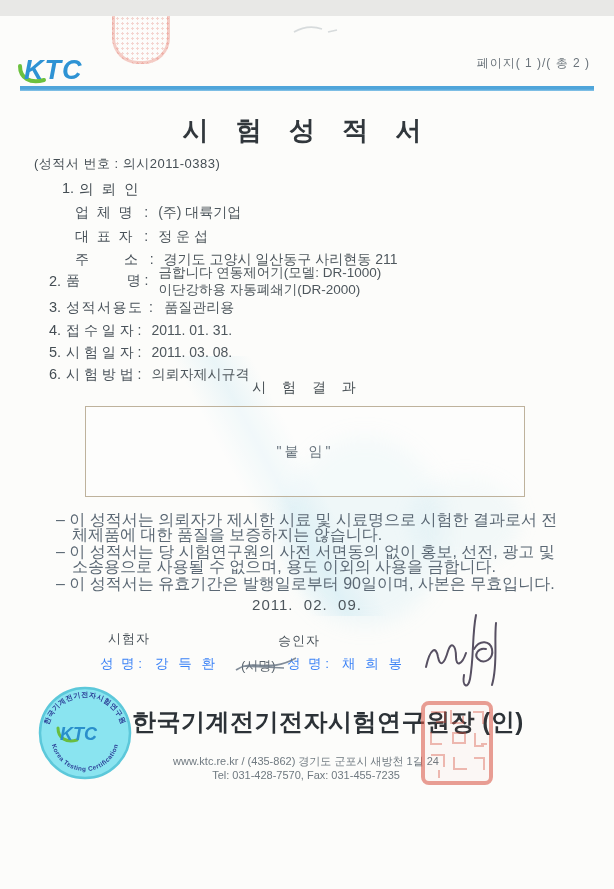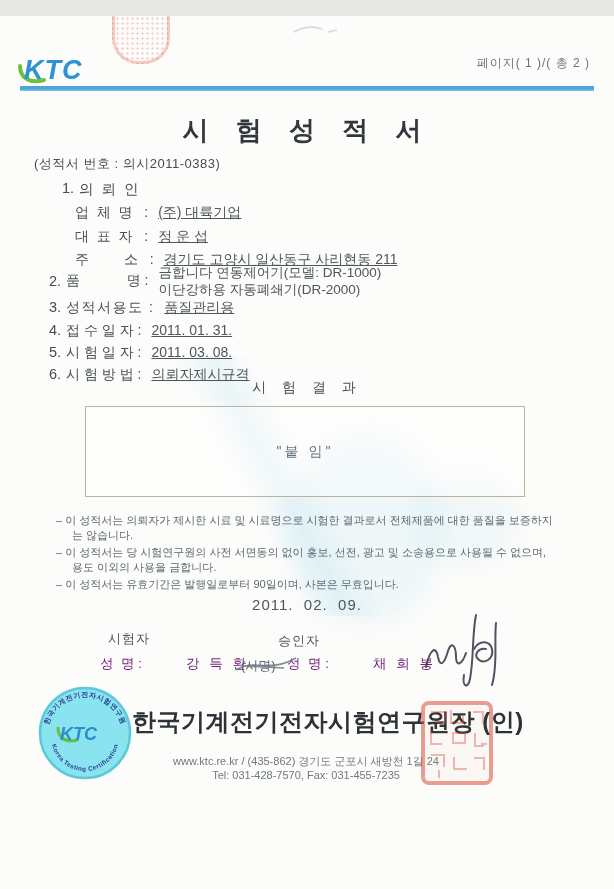--- a/index.html
+++ b/index.html
@@ -27,40 +27,40 @@
   
   .doc-title{top:97px; left:0; width:100%; text-align:center;
     font-size:26px; font-weight:bold; letter-spacing:10px; color:#31373c;}
   .report-no{left:34px; top:139px; font-size:13px; color:#454e54; letter-spacing:.5px;}
 
   
   .row{position:absolute; display:flex; align-items:flex-start;}
   .no{width:17px; font-size:14.5px; color:#444d53;}
   .lbl{white-space:pre; font-size:14px; color:#49525a;text-align:right;}
   .lbl.ls2{letter-spacing:1.5px;}
-  .val{font-size:14px; color:#4e575d; margin-left:10px;text-decoration:underline;}
+  .val{font-size:14px; color:#4e575d; margin-left:10px;}
   .val2{font-size:13.5px; line-height:17px; color:#4e575d; margin-left:10px;}
   .sec-head{font-size:14.5px; color:#444d53; letter-spacing:2px;}
 
   .result-head{top:363px; left:0; width:100%; text-align:center;
     font-size:14px; color:#474f54; letter-spacing:6px;}
   .result-box{left:85px; top:390px; width:438px; height:89px;
     border:1px solid #beb29c; background:rgba(255,255,255,.35);}
   .result-content{width:100%; text-align:center; line-height:89px;
     font-size:14px; letter-spacing:3px; color:#69747e;}
 
   .notes{left:56px; top:497px; width:504px;}
-  .note{font-size:11px; line-height:14.5px; color:#5b6874;
+  .note{font-size:16px; line-height:14.5px; color:#5b6874;
     padding-left:16px; text-indent:-16px; margin-bottom:3px;}
 
   .issue-date{top:580px; left:0; width:100%; text-align:center;
     font-size:15px; color:#4d565c; letter-spacing:1px;}
 
   .role{font-size:13px; color:#4b545b; letter-spacing:1px;}
-  .name-row{display:flex; font-size:13.5px; color:#701a75;gap:31px;}
+  .name-row{display:flex; font-size:13.5px; color:#3b82f6;}
   .sign-mark{font-size:13px; color:#5a646d;}
 
   
   .org-head{left:132px; top:690px; font-size:24px; font-weight:bold;
     color:#2c3237; letter-spacing:.5px;}
   .addr{left:120px; top:738px; width:372px; text-align:center;
     font-size:11px; color:#6f7980;}
   .telfax{left:120px; top:753px; width:372px; text-align:center;
     font-size:11px; color:#6f7980;}
 

